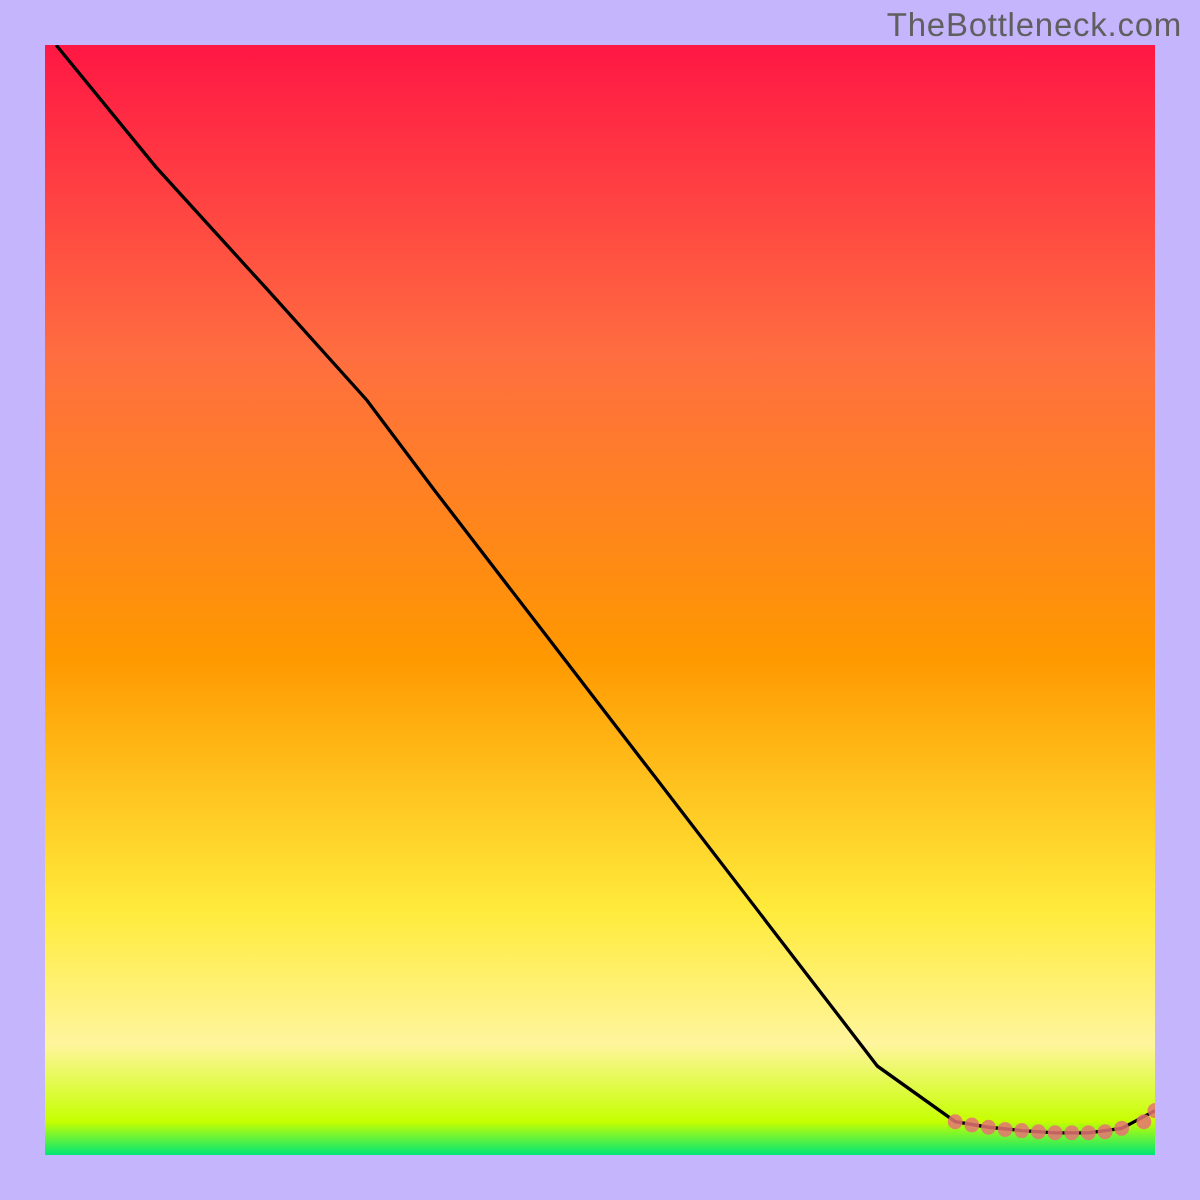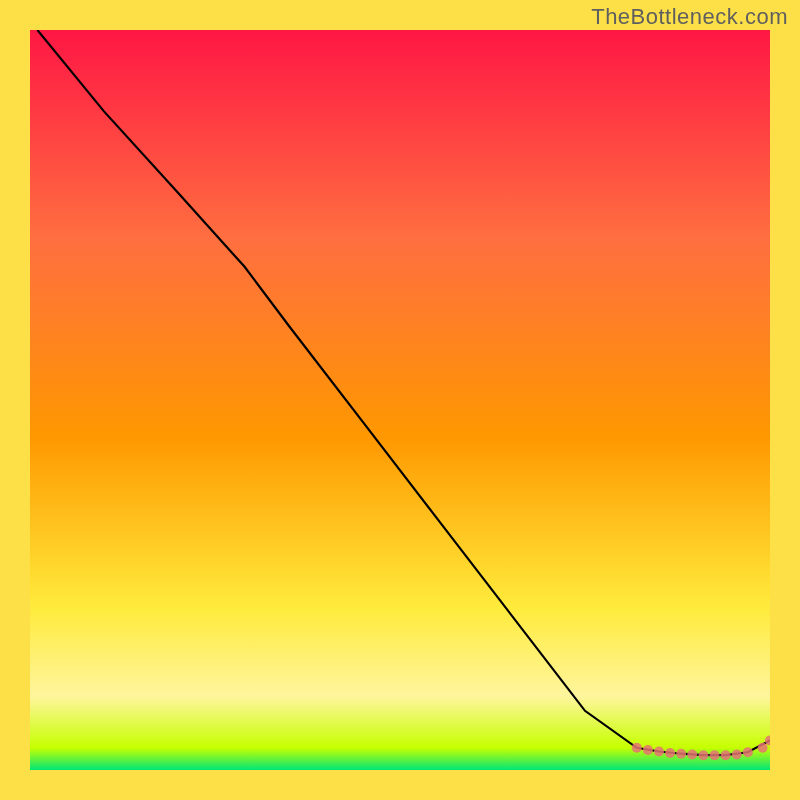--- a/index.html
+++ b/index.html
@@ -8,21 +8,21 @@
     width: 800px;
     height: 800px;
     background: #000;
     font-family: Arial, Helvetica, sans-serif;
     overflow: hidden;
   }
   .frame {
     position: relative;
     width: 800px;
     height: 800px;
-    background: #fde047;
+    background: #c4b5fd;
   }
   .watermark {
     position: absolute;
     top: 4px;
     right: 12px;
     color: #5f5f5f;
     font-size: 22px;
     letter-spacing: 0.5px;
     font-weight: 400;
     z-index: 20;

